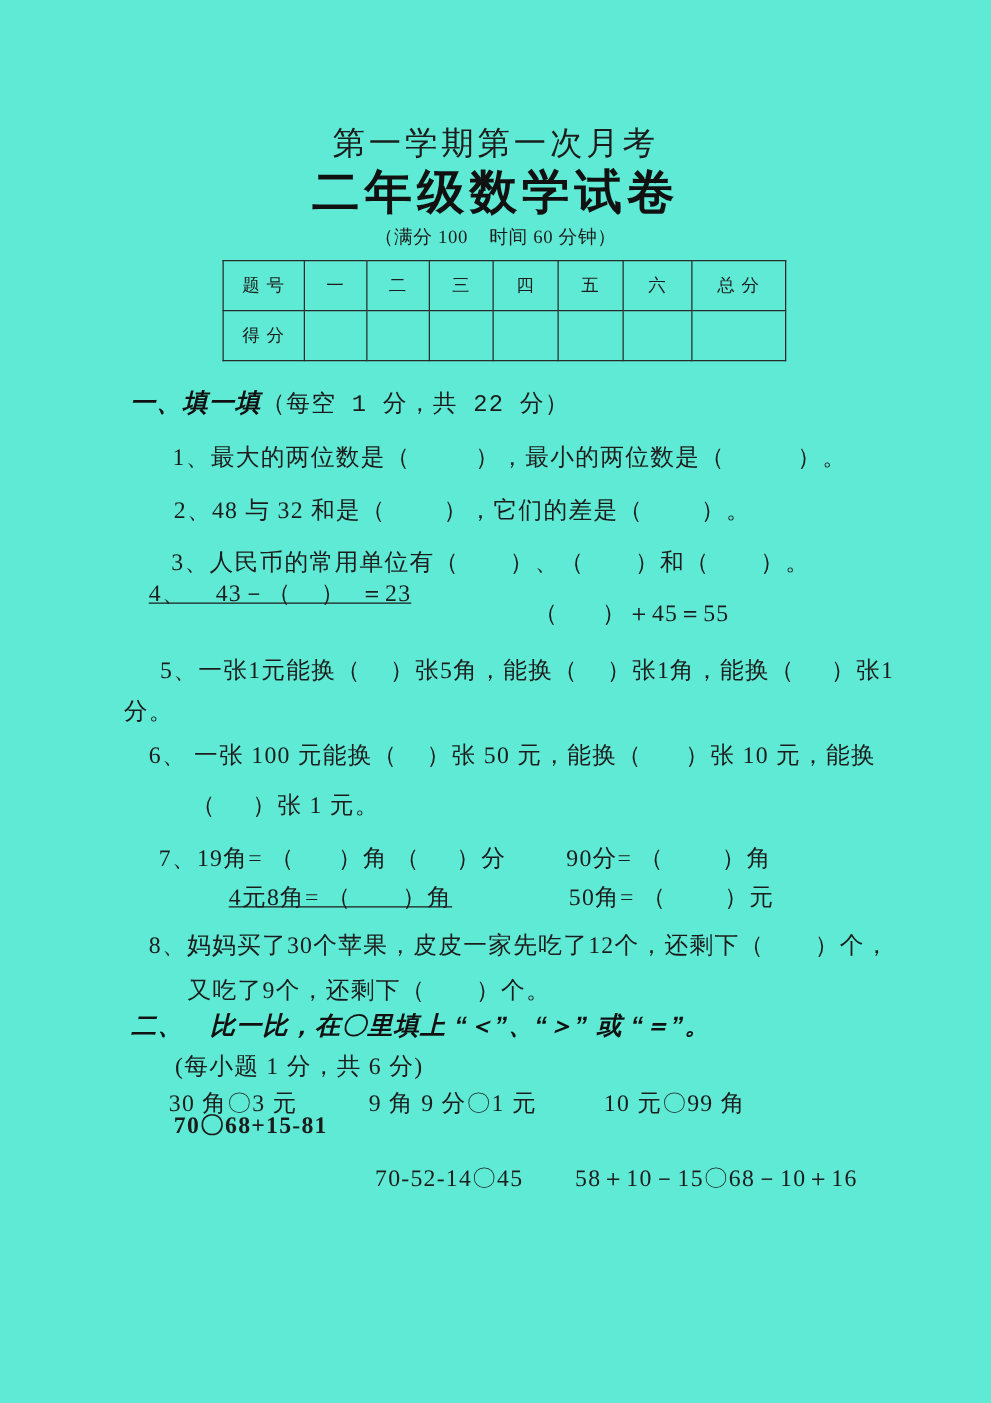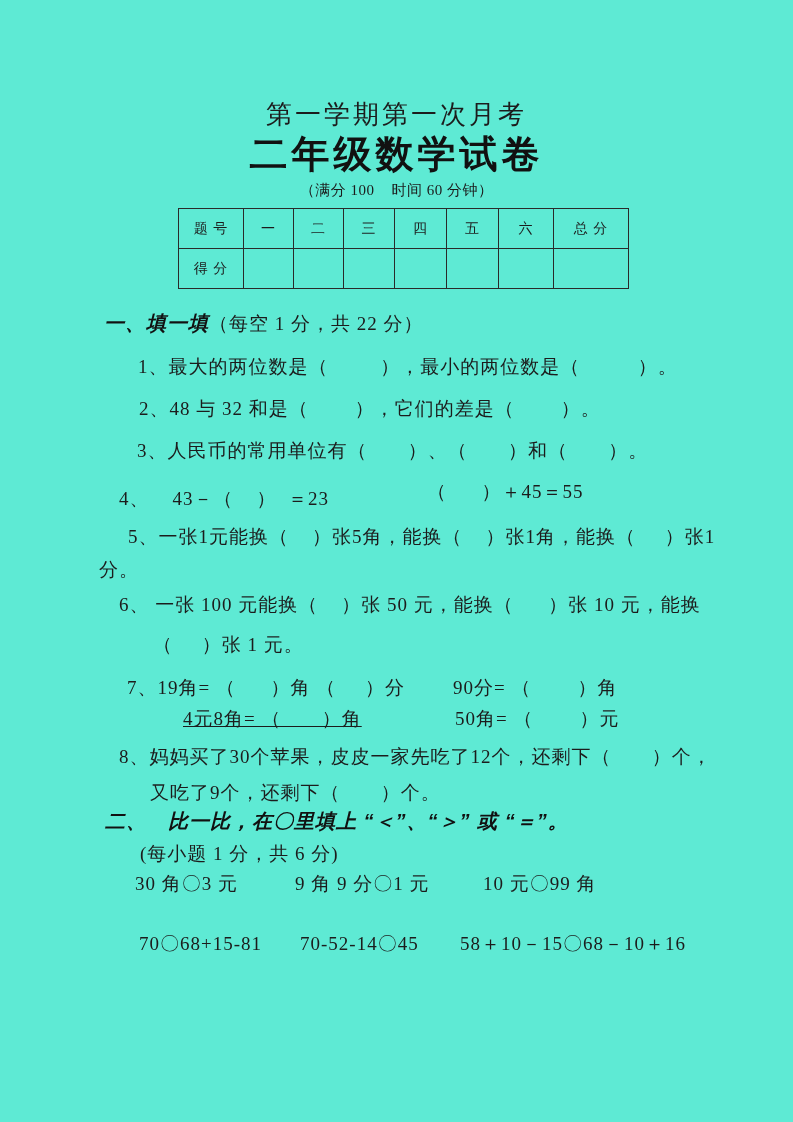--- a/index.html
+++ b/index.html
@@ -38,21 +38,21 @@
     font-size:14px;letter-spacing:1px;
     font-family:"Liberation Serif","DejaVu Serif",serif;
   }
   .sec-title{
     font-weight:700;
     font-family:"Liberation Sans","DejaVu Sans",sans-serif;
     font-size:20px;color:#111;font-style:italic;
   }
   .sec-note{
     font-weight:400;
-    font-family:Liberation Serif, serif;
+    font-family:Liberation Mono, monospace;
     font-size:19px;color:#1c1c1c;
   }
 </style>
 </head>
 <body>
 
 <div class="page">
 
   <div class="line center session-title">第一学期第一次月考</div>
   <div class="line center paper-title">二年级数学试卷</div>
@@ -92,21 +92,21 @@
     </tr>
   </tbody>
     </table>
 
   <div class="line" style="left:104px;top:312px;"><span class="sec-title">一、填一填</span><span class="sec-note">（每空 1 分，共 22 分）</span></div>
 
   <div class="line" style="left:138px;top:356px;">1、最大的两位数是（         ），最小的两位数是（          ）。</div>
   <div class="line" style="left:139px;top:398px;text-align:right;">2、48 与 32 和是（        ），它们的差是（        ）。</div>
   <div class="line" style="left:137px;top:440px;">3、人民币的常用单位有（       ）、（       ）和（       ）。</div>
 
-  <div class="line" style="left:119px;top:488px;">4、    43－（    ）  ＝23</div>
+  <div class="line" style="left:119px;top:465px;text-decoration:underline;">4、    43－（    ）  ＝23</div>
   <div class="line" style="left:427px;top:481px;">（      ）＋45＝55</div>
 
   <div class="line" style="left:128px;top:526px;">5、一张1元能换（    ）张5角，能换（    ）张1角，能换（     ）张1</div>
   <div class="line" style="left:99px;top:559px;">分。</div>
 
   <div class="line" style="left:119px;top:594px;">6、 一张 100 元能换（    ）张 50 元，能换（      ）张 10 元，能换</div>
   <div class="line" style="left:153px;top:634px;">（     ）张 1 元。</div>
 
   <div class="line" style="left:127px;top:677px;text-align:center;">7、19角= （      ）角 （     ）分</div>
   <div class="line" style="left:453px;top:677px;">90分= （        ）角</div>
@@ -116,17 +116,17 @@
   <div class="line" style="left:119px;top:746px;">8、妈妈买了30个苹果，皮皮一家先吃了12个，还剩下（       ）个，</div>
   <div class="line" style="left:150px;top:782px;">又吃了9个，还剩下（       ）个。</div>
 
   <div class="line sec-title" style="left:105px;top:810px;">二、　比一比，在〇里填上 “＜”、“＞” 或 “＝”。</div>
   <div class="line" style="left:140px;top:843px;">(每小题 1 分，共 6 分)</div>
 
   <div class="line" style="left:135px;top:873px;">30 角〇3 元</div>
   <div class="line" style="left:295px;top:873px;">9 角 9 分〇1 元</div>
   <div class="line" style="left:483px;top:873px;">10 元〇99 角</div>
 
-  <div class="line" style="left:139px;top:933px;">70〇68+15-81</div>
+  <div class="line" style="left:139px;top:890px;font-weight:bold;">70〇68+15-81</div>
   <div class="line" style="left:300px;top:933px;">70-52-14〇45</div>
   <div class="line" style="left:460px;top:933px;">58＋10－15〇68－10＋16</div>
 
 </div>
 
 </body></html>

